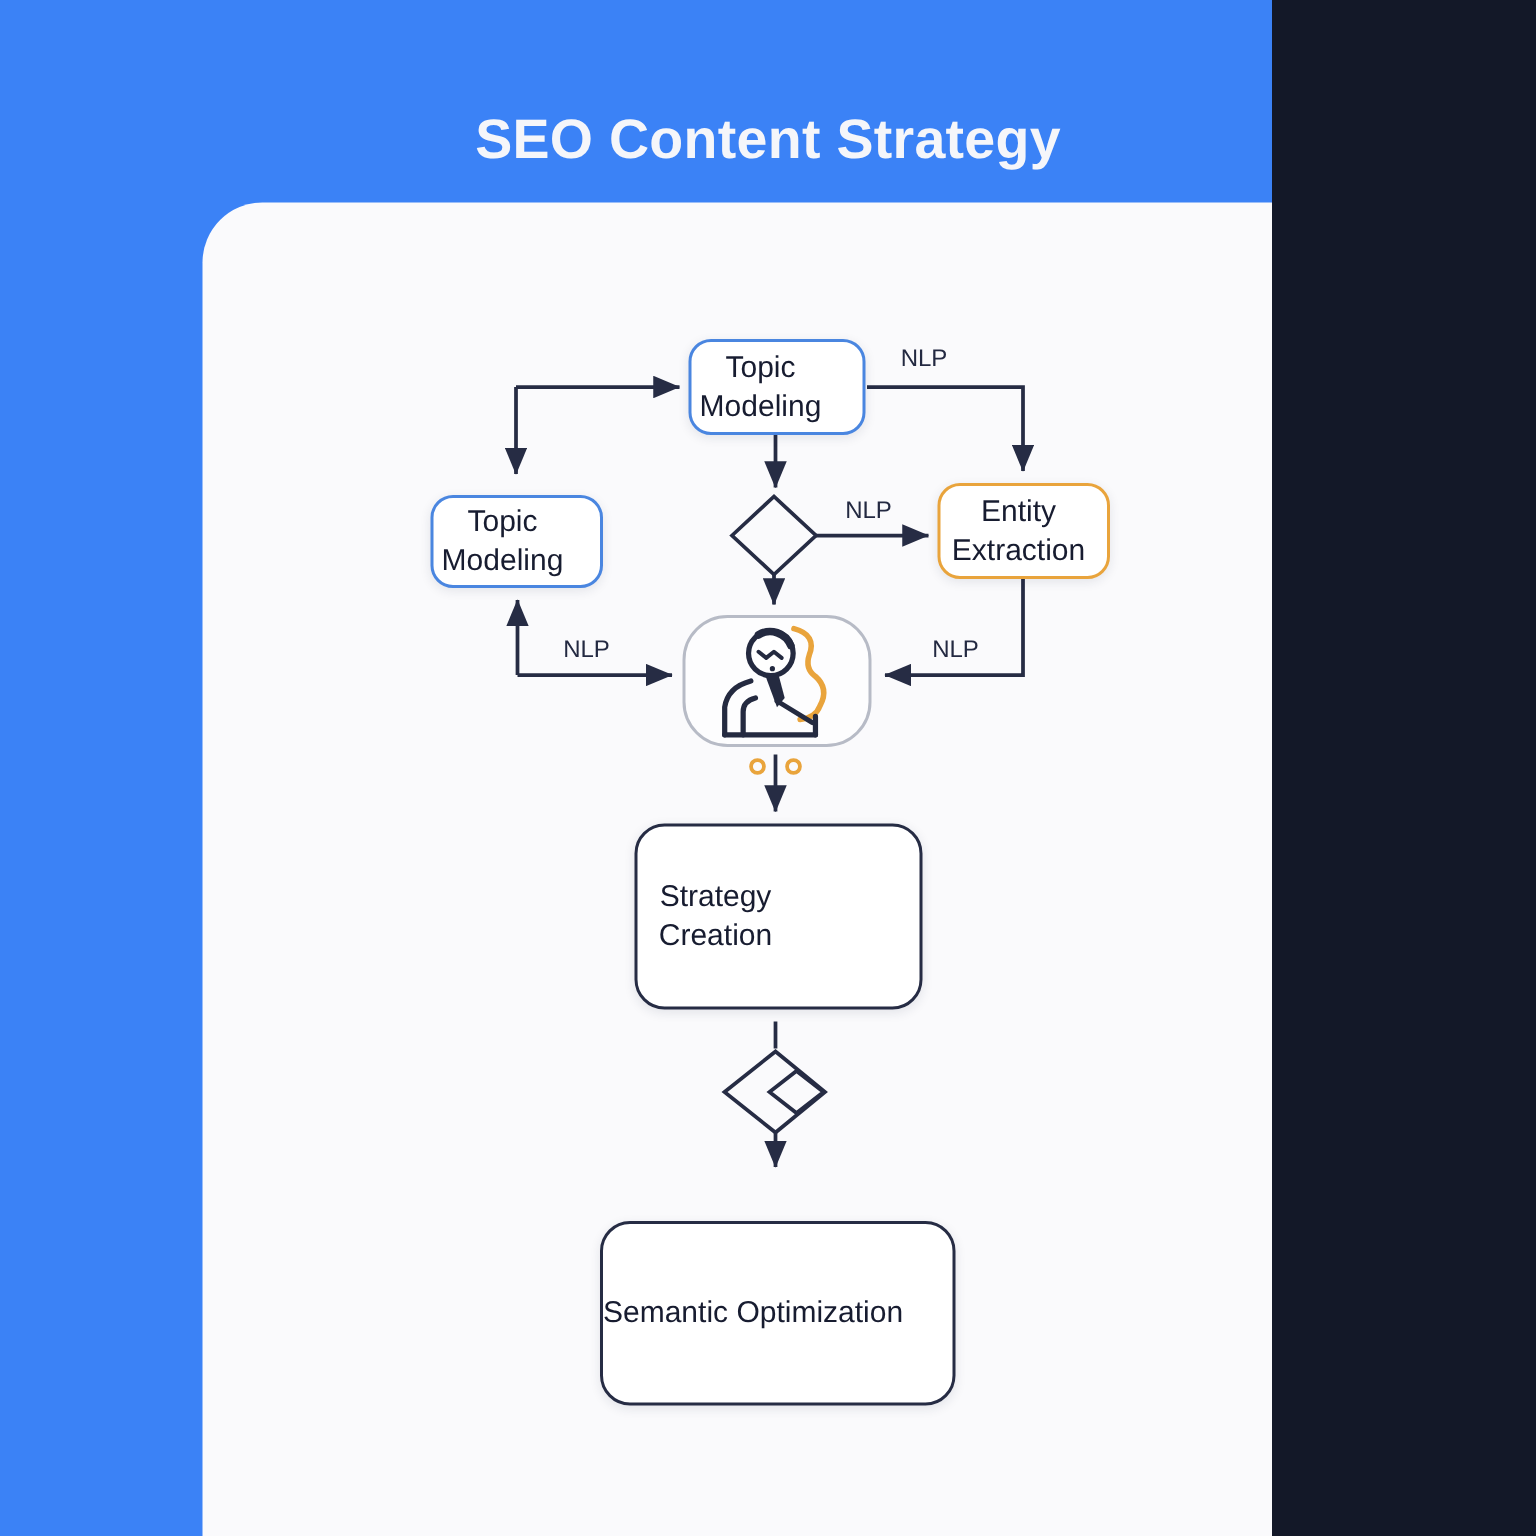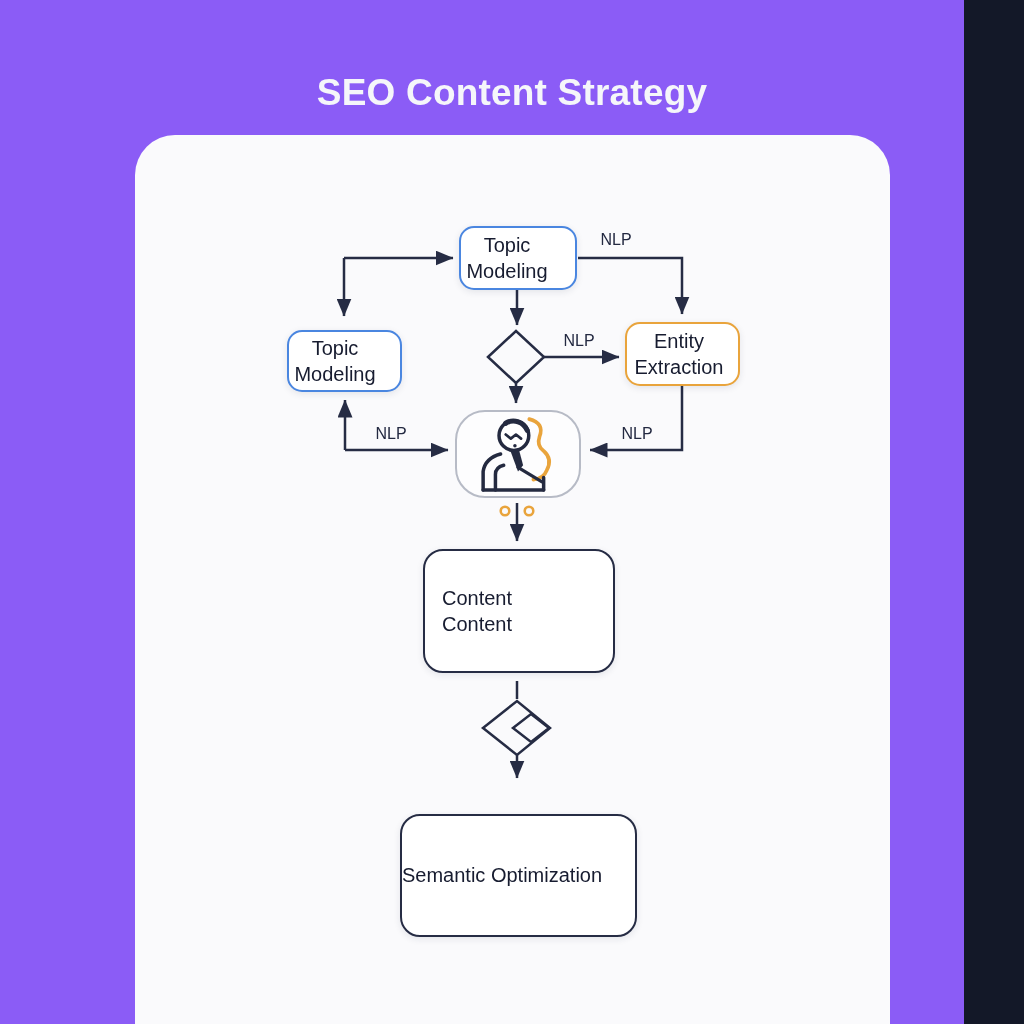--- a/index.html
+++ b/index.html
@@ -1,18 +1,18 @@
 <!DOCTYPE html>
 <html><head>
 <meta charset="utf-8">
 <style>
   html,body{margin:0;padding:0;background:#131828;}
   .stage{
-    position:relative;width:964px;height:1024px;overflow:hidden;
-    background:#8b5cf6;
+    position:relative;width:848px;height:1024px;overflow:hidden;
+    background:#3b82f6;
     font-family:"Liberation Sans","DejaVu Sans",sans-serif;
   }
   .title{
     position:absolute;left:0;top:72px;width:1024px;
     text-align:center;color:#f5f6fa;font-size:37px;font-weight:700;
     letter-spacing:.2px;margin:0;
   }
   .card{
     position:absolute;left:135px;top:135px;width:755px;height:889px;
     background:#fafafc;border-radius:40px 40px 0 0;
@@ -117,21 +117,21 @@
       <path d="M11,74 V56 q2,-13 17,-17 M23,74 V59 q0,-7 8,-9 M70,74 V62" fill="none" stroke="#242a40" stroke-width="3.4" stroke-linecap="round"></path>
       <path d="M11,74 H70" fill="none" stroke="#242a40" stroke-width="3.4" stroke-linecap="round"></path>
 
       <path d="M38,37 l8,-2 l4,15 l-5,6 z" fill="#242a40"></path>
 
       <path d="M45,52 L68,66" fill="none" stroke="#242a40" stroke-width="3.2" stroke-linecap="round"></path>
     </svg>
   </div>
 
   <div class="node navy" style="left:423px;top:549px;width:192px;height:124px;">
-    <span class="lbl w100">Content Content</span>
+    <span class="lbl w100">Strategy Creation</span>
   </div>
 
   <div class="node navy" style="left:400px;top:814px;width:237px;height:123px;">
     <span class="lbl" style="max-width:215px;">Semantic Optimization</span>
   </div>
 
   <div class="edge-label" style="left:616px;top:240px;">NLP</div>
   <div class="edge-label" style="left:579px;top:341px;">NLP</div>
   <div class="edge-label" style="left:391px;top:434px;">NLP</div>
   <div class="edge-label" style="left:637px;top:434px;">NLP</div>

